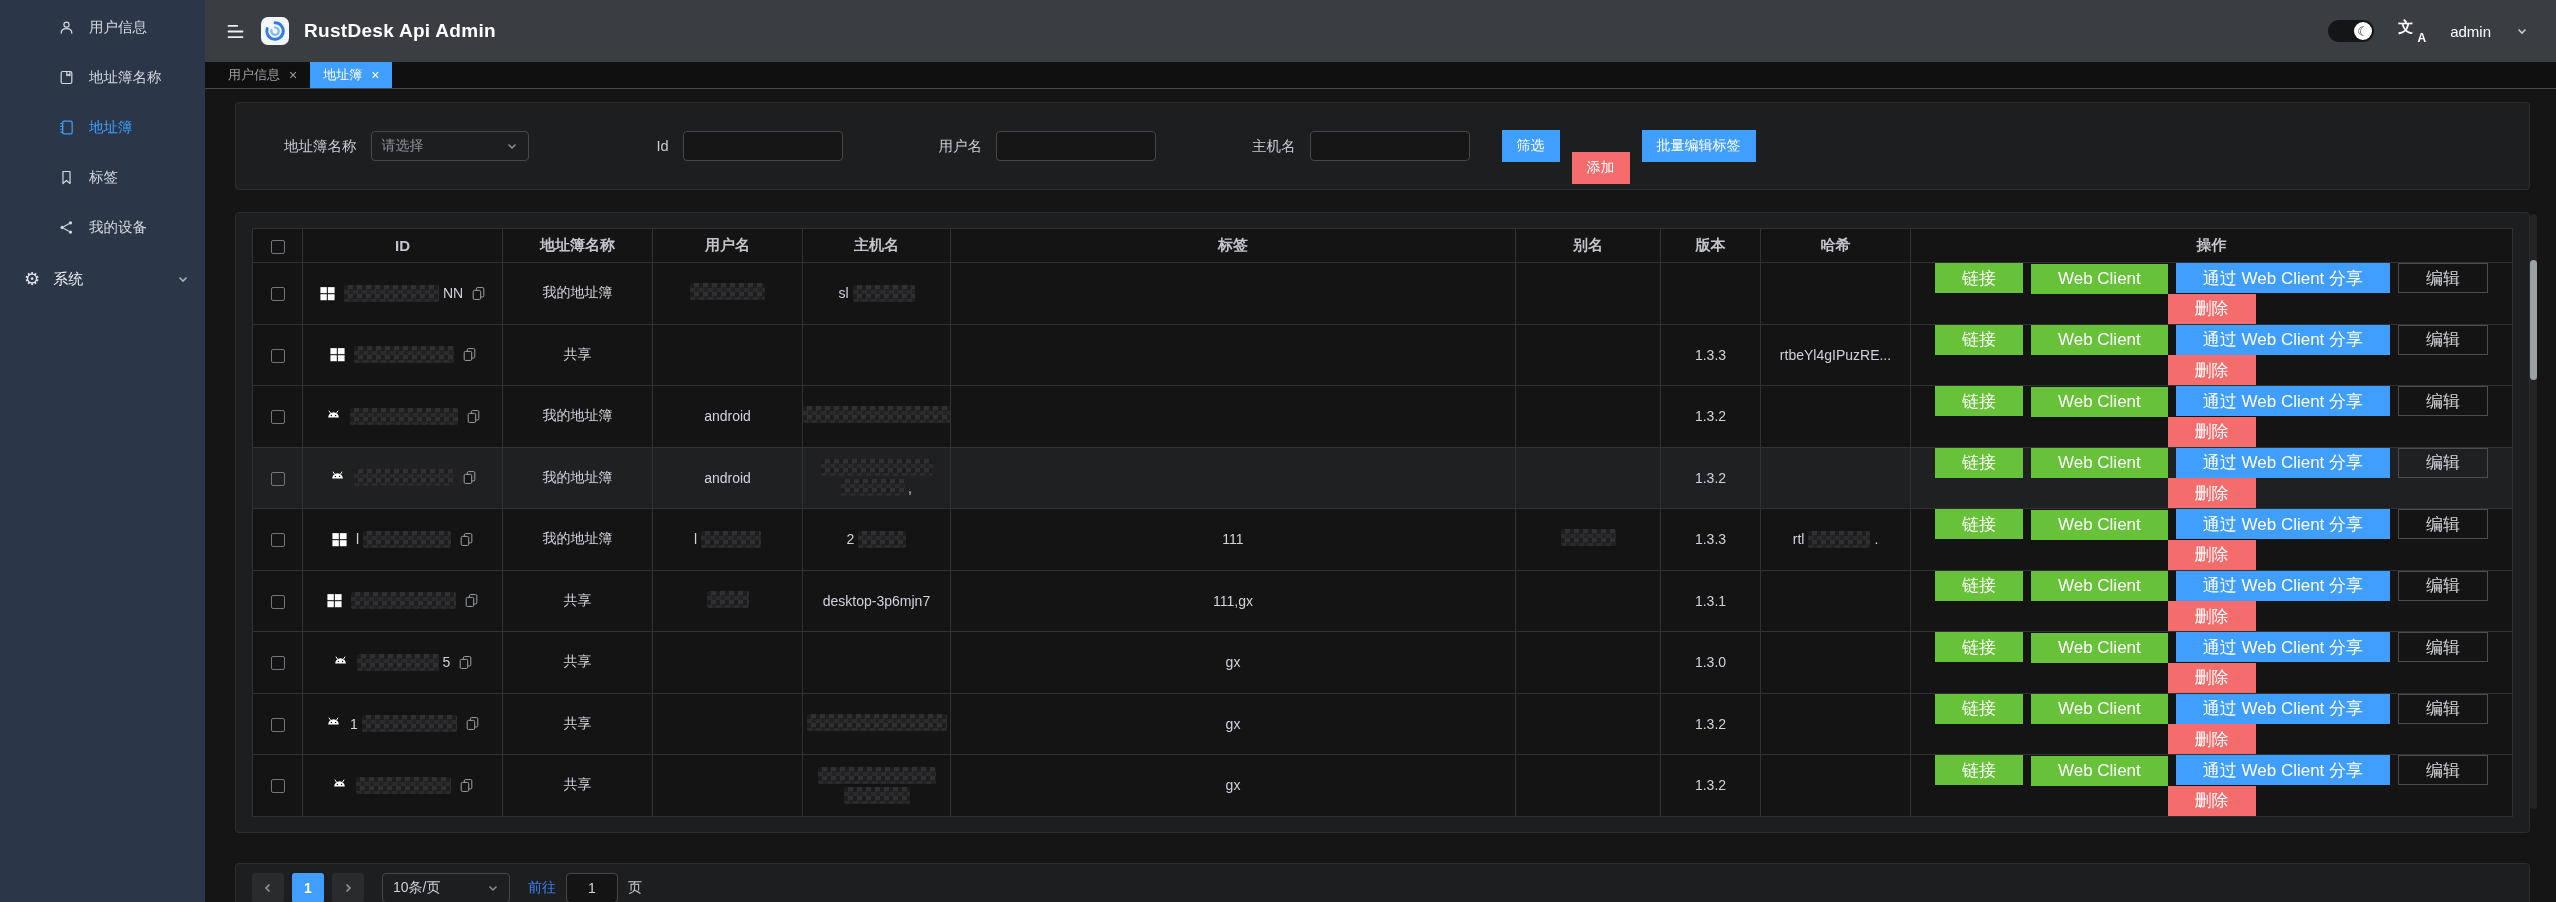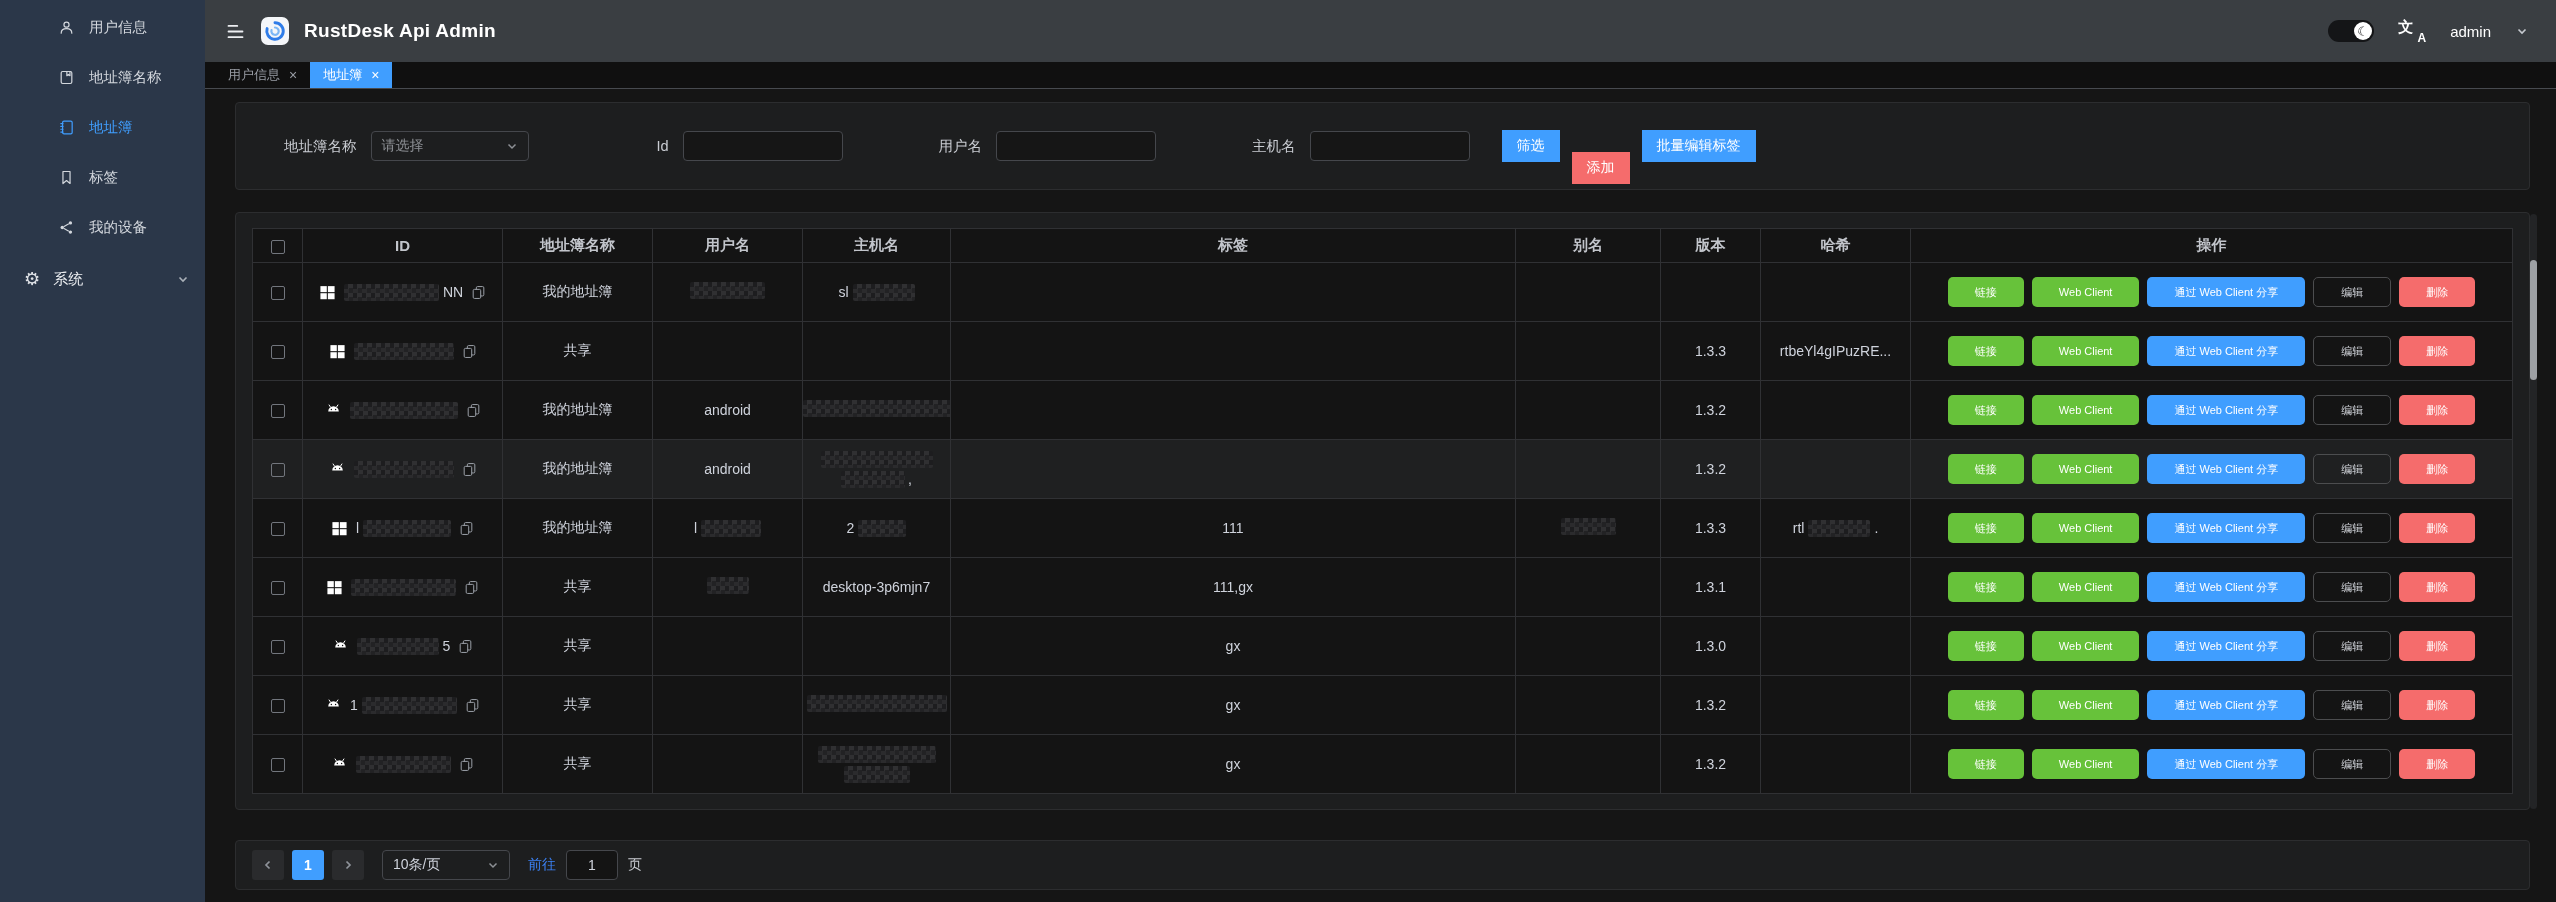--- a/index.html
+++ b/index.html
@@ -59,21 +59,21 @@
   tr.hover td { background:#1f2021; }
   .cb { display:inline-block; width:14px; height:14px; border:1px solid #72767d; border-radius:2px; background:transparent; cursor:pointer; vertical-align:middle; }
   .id-cell { display:flex; align-items:center; justify-content:center; gap:8px; }
   .copy-ic { display:flex; cursor:pointer; }
   .blur { display:inline-block; height:17px; border-radius:2px; vertical-align:-3px;
           background-color:#262628;
           background:conic-gradient(#303032 25%, #222224 0 50%, #2b2b2d 0 75%, #1d1d1f 0) 0 0/9px 9px; }
   .cellfrag { display:inline-flex; align-items:center; gap:4px; }
   .host2 { display:inline-flex; flex-direction:column; align-items:center; gap:3px; }
   .host2 .l2 { display:inline-flex; align-items:center; gap:3px; }
-  .abtn { display:inline-flex; align-items:center; justify-content:center; height:30px; padding:0 27px; margin:0 4px; border:none; border-radius:5px; font-size:11px; color:#fff; cursor:pointer; white-space:nowrap; font-family:inherit; }
+  .abtn { display:inline-flex; align-items:center; justify-content:center; height:30px; padding:0 27px; margin:0 4px; border:none; border-radius:0; font-size:17px; color:#fff; cursor:pointer; white-space:nowrap; font-family:inherit; }
   .abtn.success { background:#67c23a; }
   .abtn.primary { background:#409eff; }
   .abtn.plain { background:transparent; border:1px solid #4c4d4f; color:#d6d9df; }
   .abtn.danger { background:#f56c6c; }
   
   .v-track { position:absolute; right:19px; top:124px; width:7px; height:595px; border-radius:4px; background:#232426; }
   .v-thumb { position:absolute; left:0; top:46px; width:7px; height:120px; border-radius:4px; background:#9da0a4; cursor:pointer; }
   
   .pagination-card { margin-top:30px; height:50px; display:flex; align-items:center; padding:0 16px; font-size:14px; }
   .pg-btn { width:32px; height:30px; border-radius:3px; background:#2a2b2d; display:flex; align-items:center; justify-content:center; cursor:pointer; margin-right:8px; }

